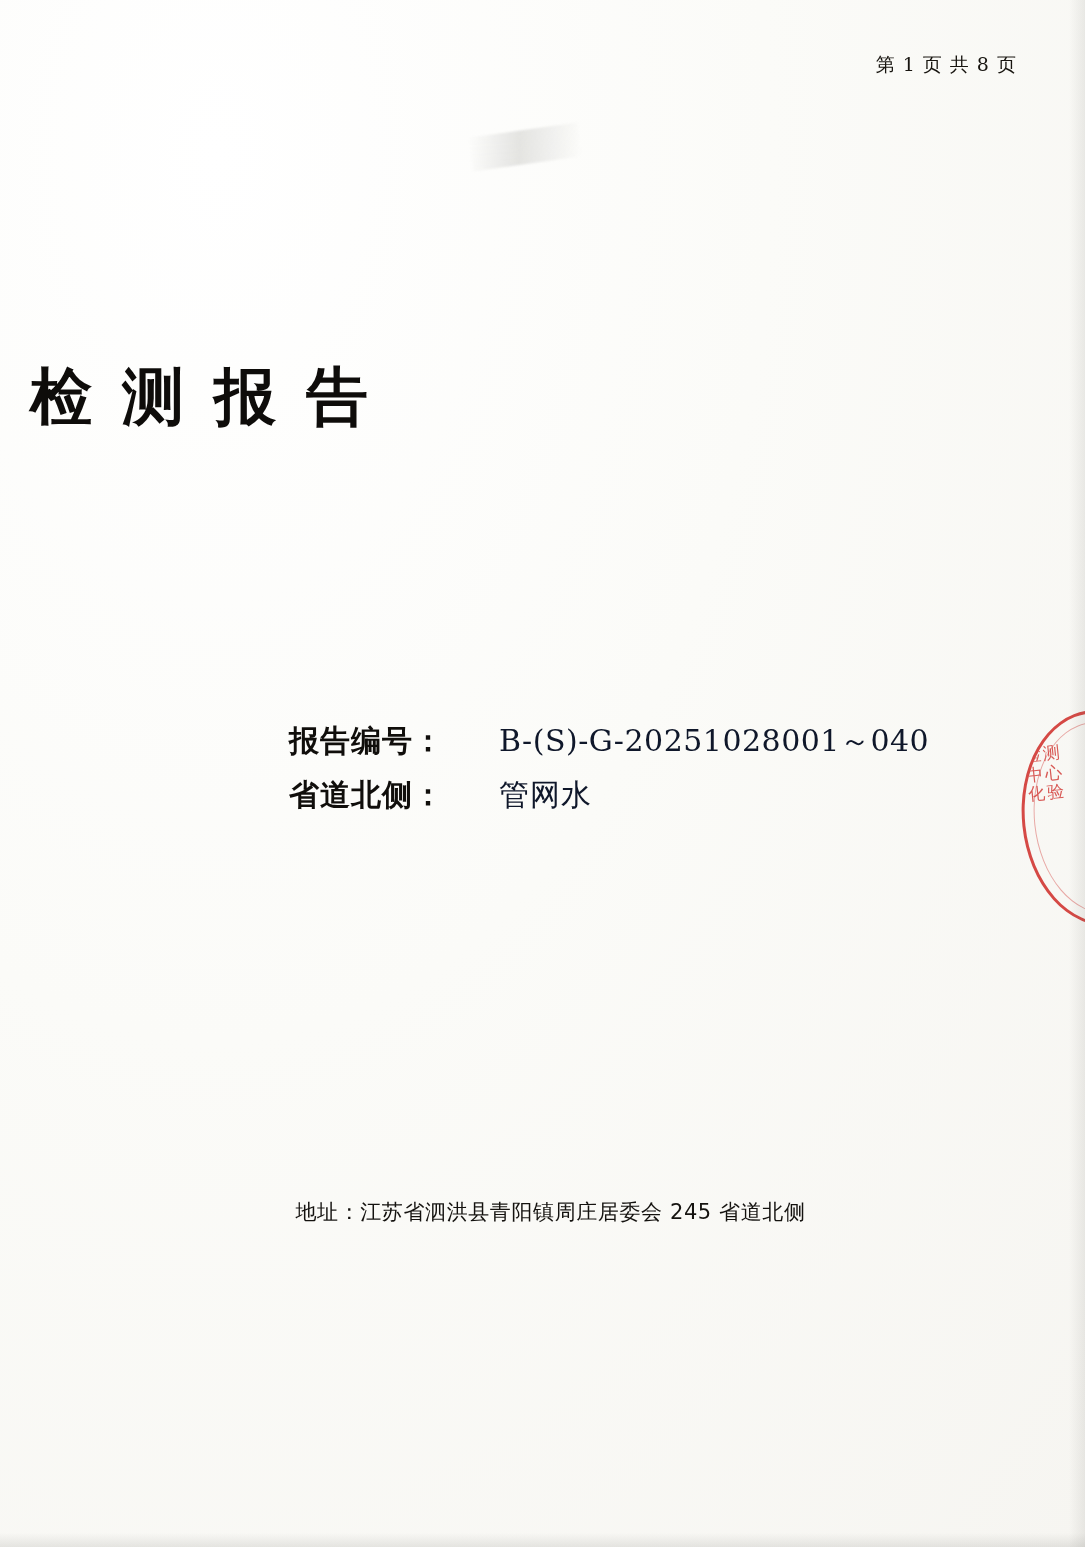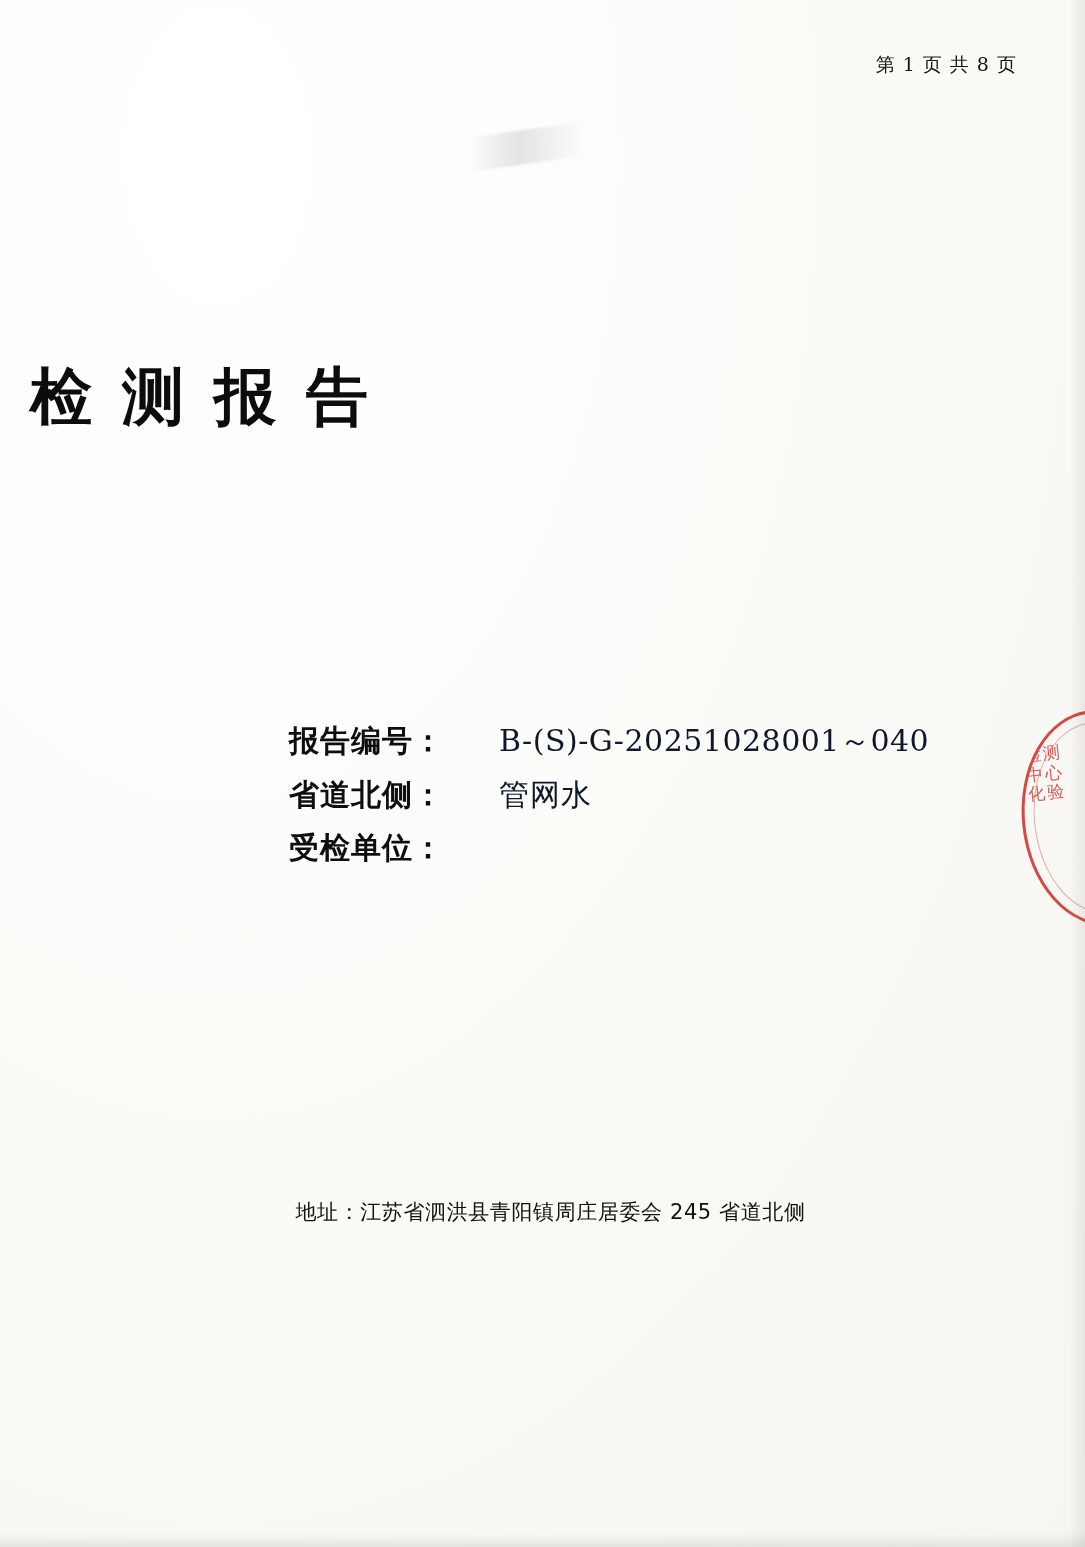--- a/index.html
+++ b/index.html
@@ -173,21 +173,20 @@
 <div class="meta-block">
   <div class="meta-row">
     <div class="meta-label">报告编号：</div>
     <div class="meta-value">B-(S)-G-20251028001～040</div>
   </div>
   <div class="meta-row">
     <div class="meta-label">省道北侧：</div>
     <div class="meta-value zh">管网水</div>
   </div>
   <div class="meta-row">
-    <div class="meta-label">受检单位：</div>
   </div>
 </div>
 
 <div class="footer-block">
   <div class="footer-line">地址：江苏省泗洪县青阳镇周庄居委会 245 省道北侧</div>
 </div>
 
 <div class="stamp">
   <div class="stamp-inner"></div>
   <div class="stamp-text">检测中心化验</div>

